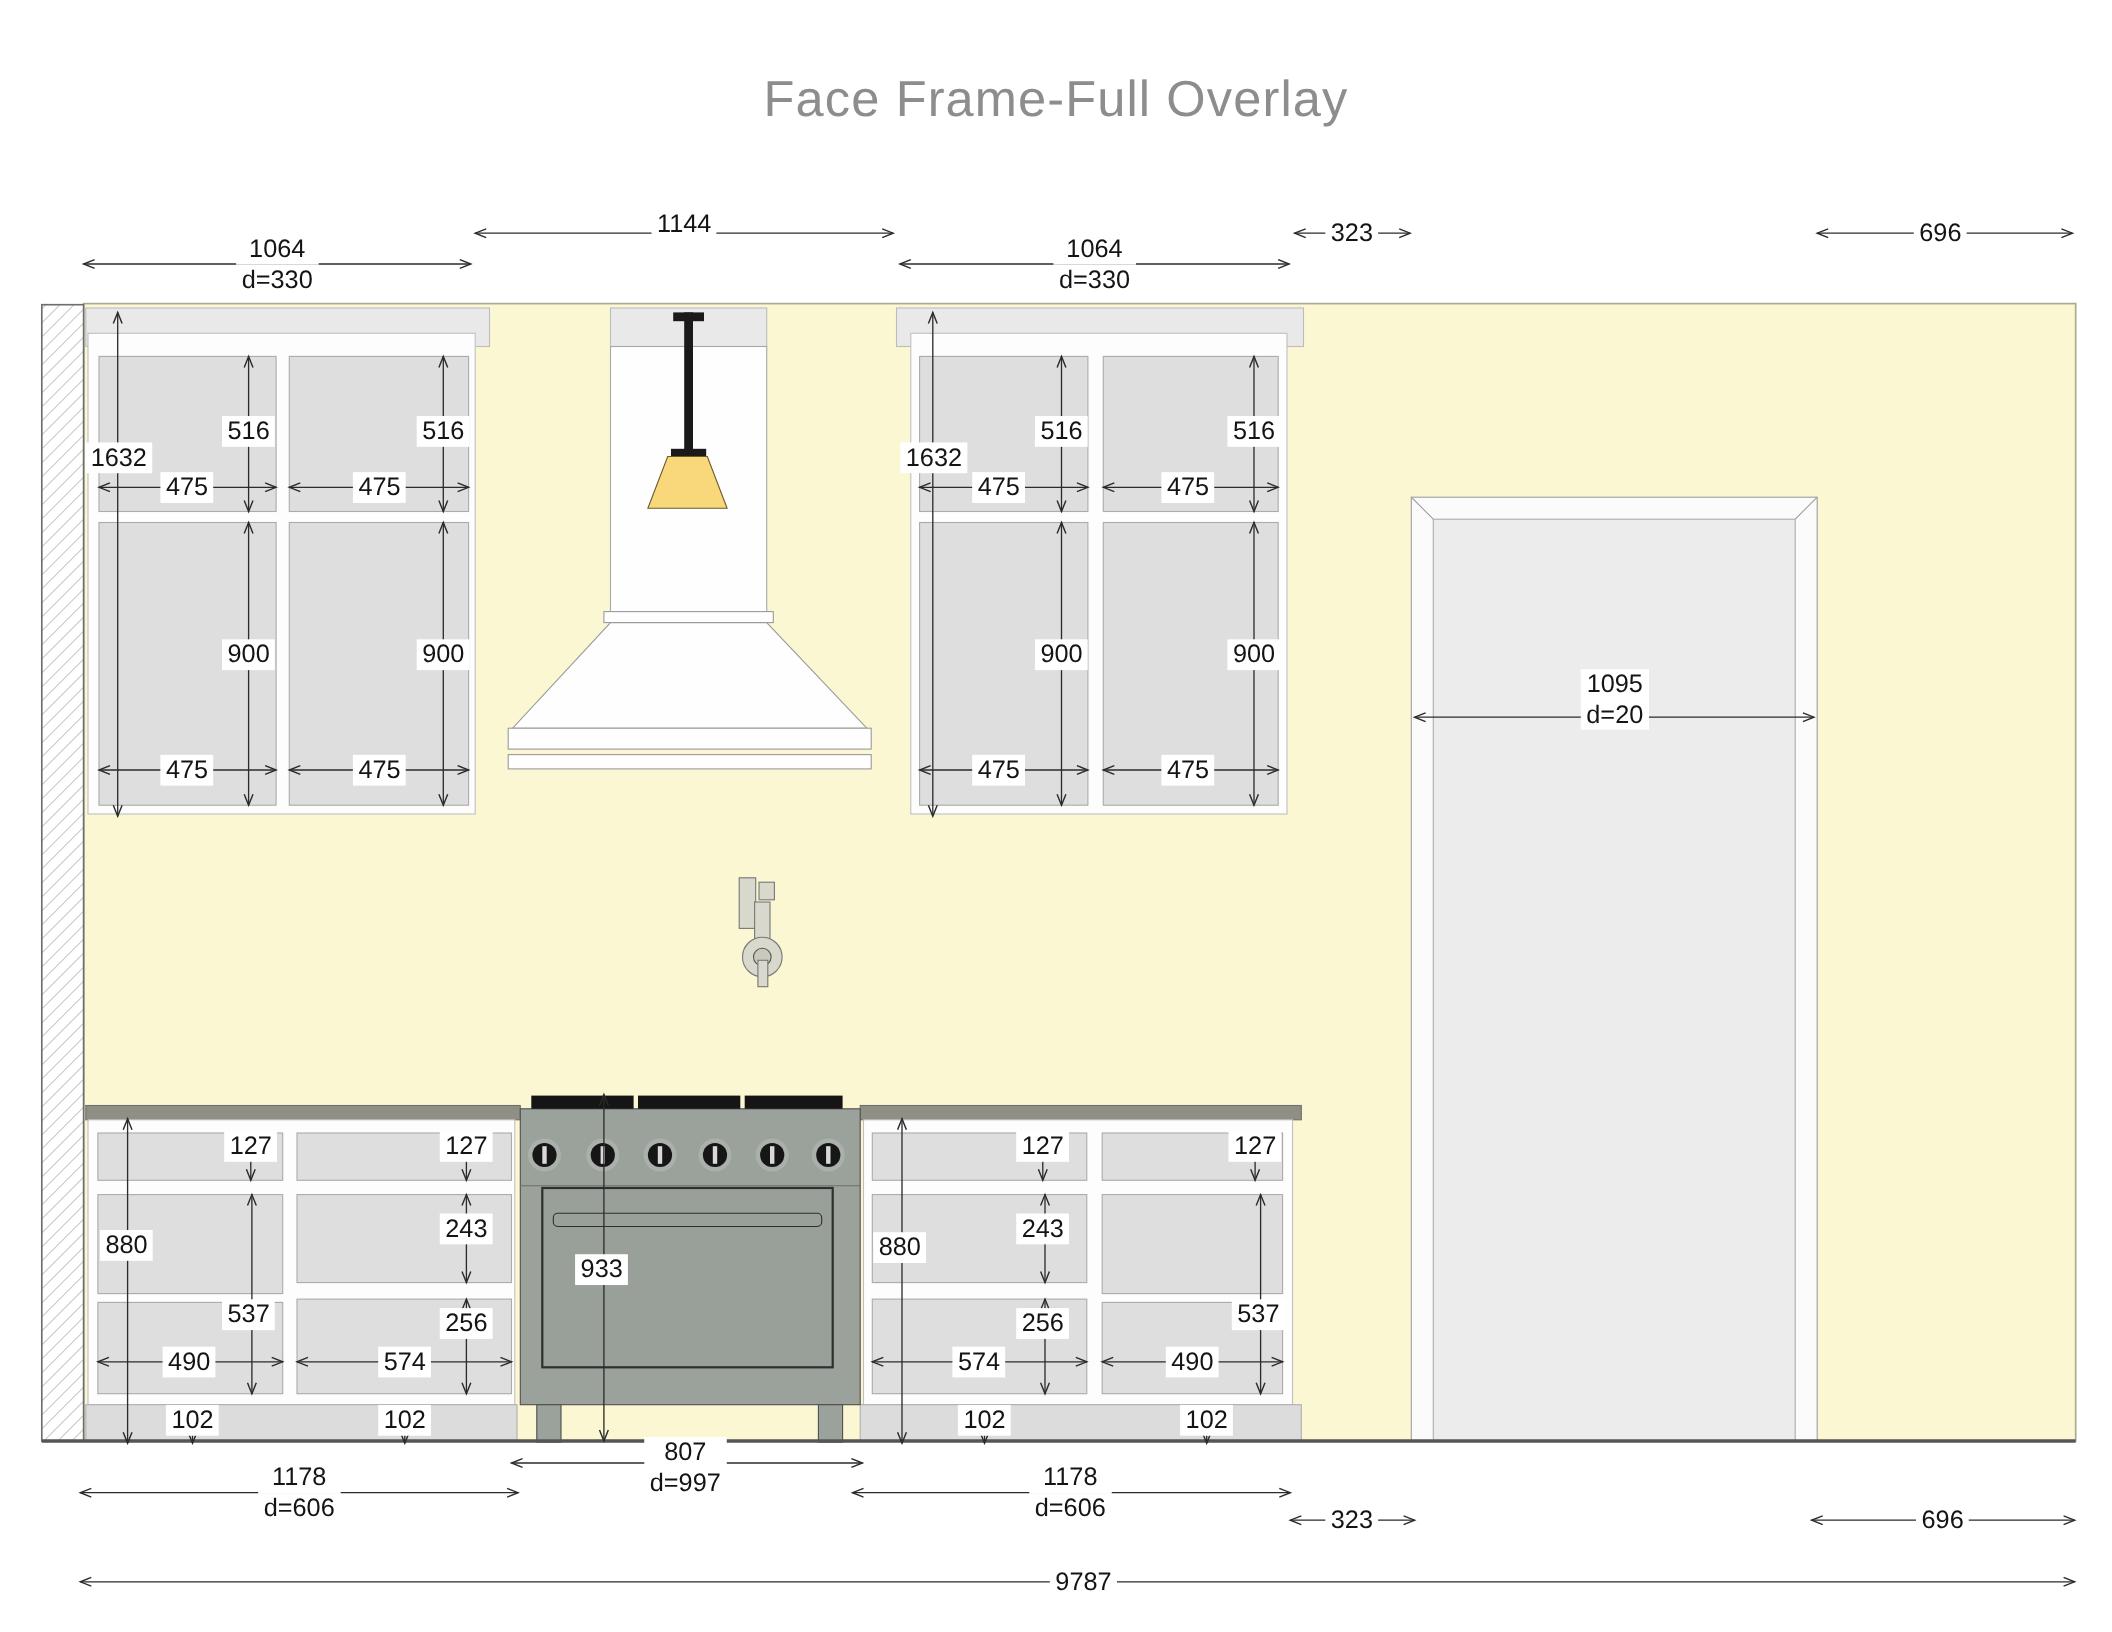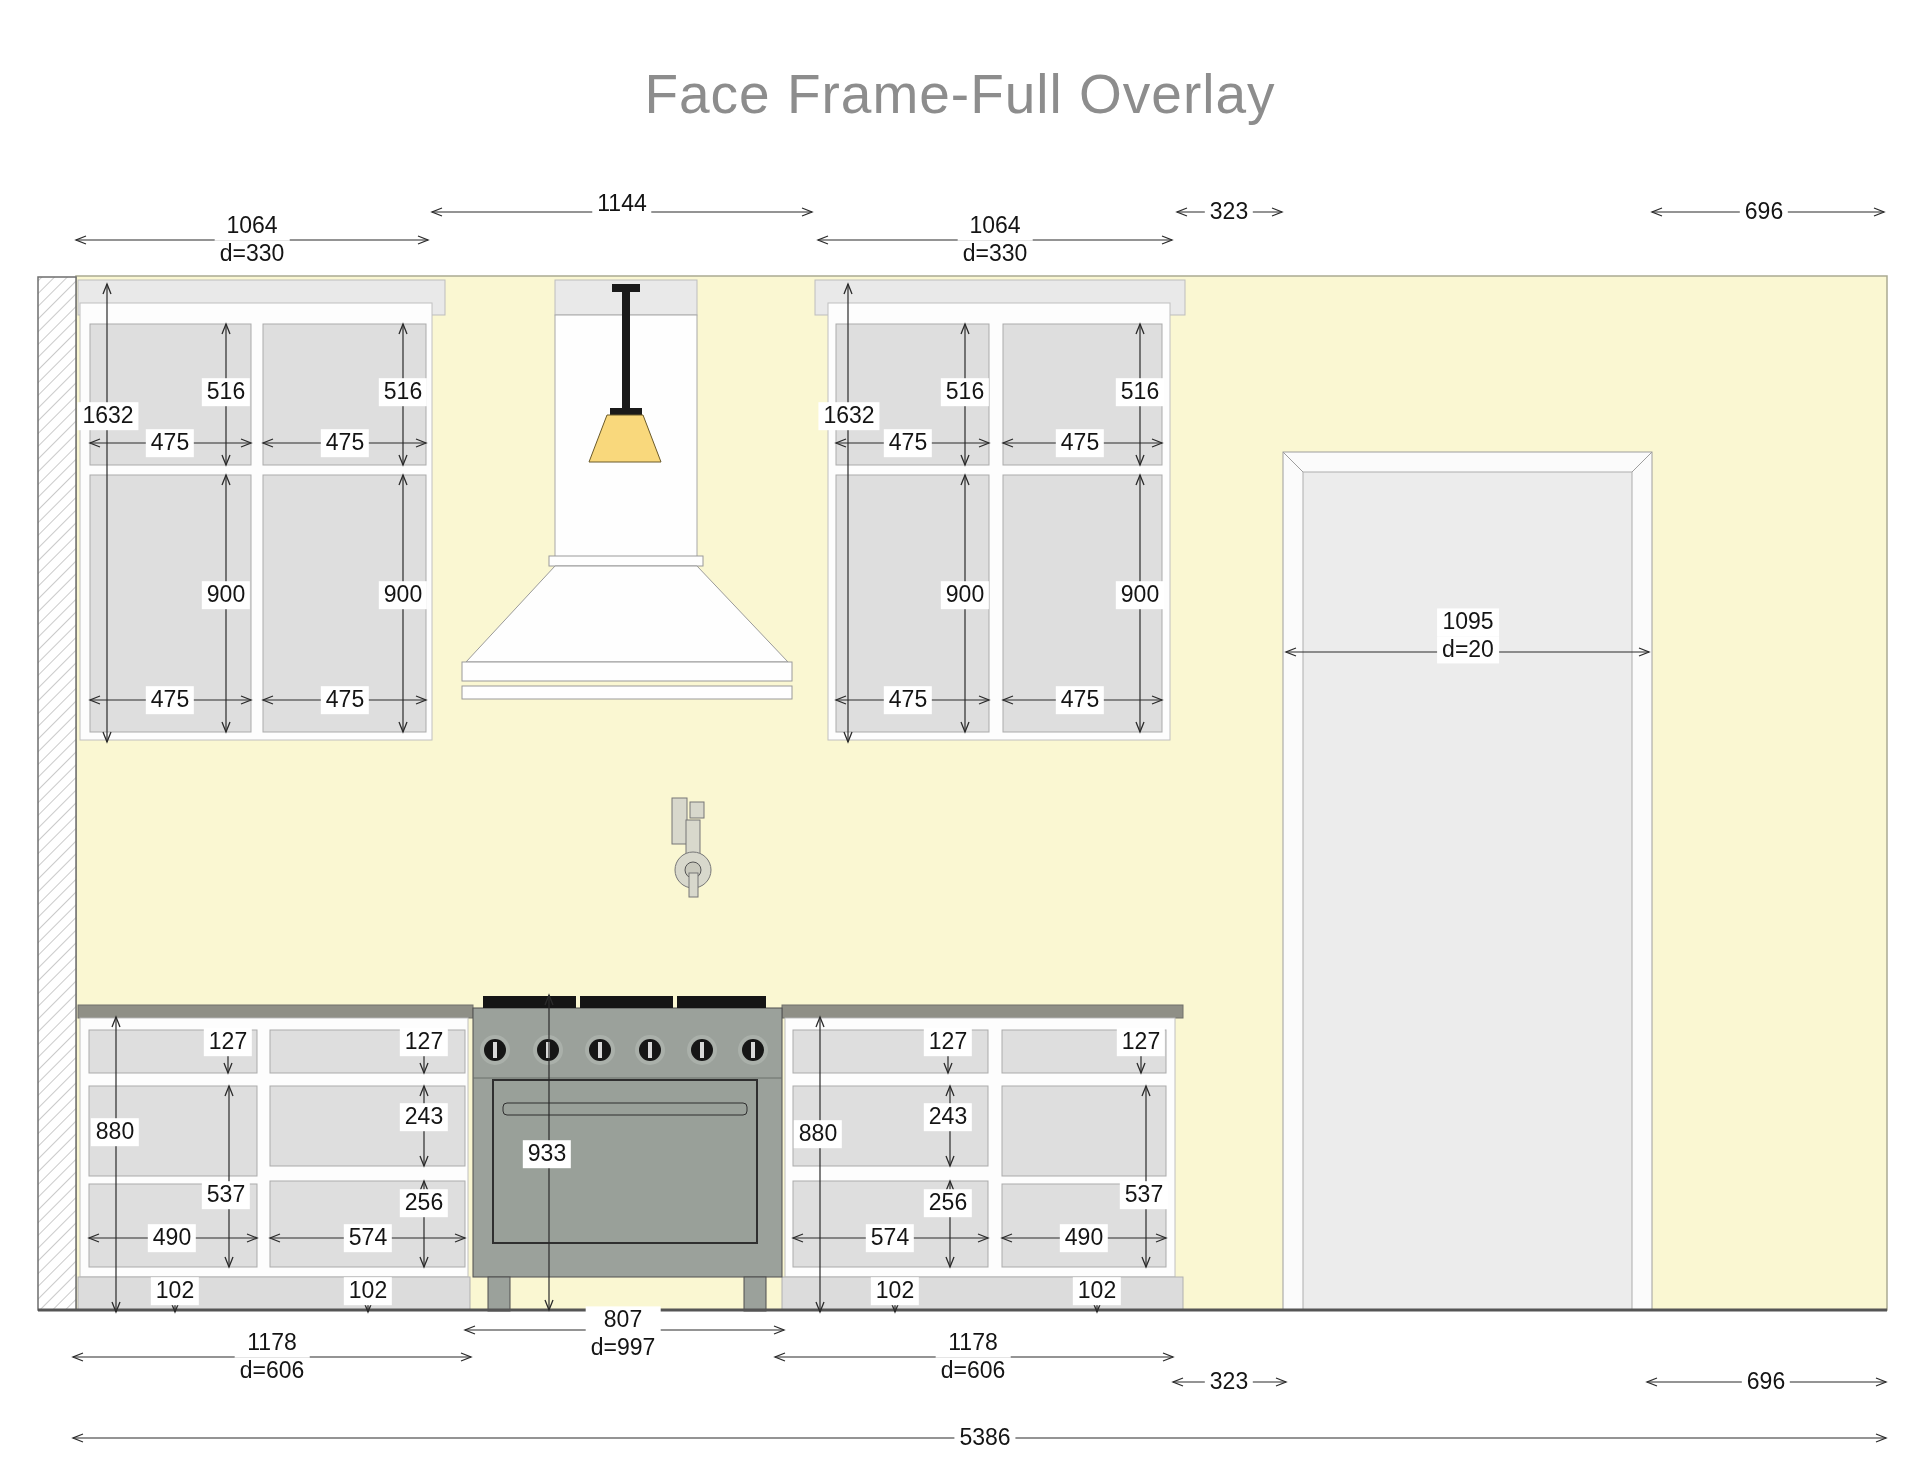--- a/index.html
+++ b/index.html
@@ -1,19 +1,19 @@
 <!DOCTYPE html>
 <html><head>
 <meta charset="utf-8">
 <style>
   html,body{margin:0;padding:0;background:#ffffff;}
   .canvas{position:relative;width:1920px;height:1484px;background:#ffffff;overflow:hidden;
           font-family:"Liberation Sans",sans-serif;}
   .title{position:absolute;left:0;top:62px;width:1920px;text-align:center;
-         font-size:55px;color:#8d8d8d;letter-spacing:1px;z-index:4;}
+         font-size:46px;color:#8d8d8d;letter-spacing:1px;z-index:4;}
   svg.scene{position:absolute;left:0;top:0;z-index:1;}
   .lbl{position:absolute;transform:translate(-50%,-50%);font-size:23px;color:#141414;
        text-align:center;line-height:1.2;z-index:3;white-space:nowrap;}
   .lbl span{display:block;background:#ffffff;padding:0 5px;}
 </style>
 </head>
 <body>
 
 <div class="canvas">
   <div class="title">Face Frame-Full Overlay</div>
@@ -363,15 +363,15 @@
       <span>1178</span>
       <span>d=606</span>
     </div>
   <div class="lbl" style="left:1229px;top:1382px">
       <span>323</span>
     </div>
   <div class="lbl" style="left:1766px;top:1382px">
       <span>696</span>
     </div>
   <div class="lbl" style="left:985px;top:1438px">
-      <span>5386</span>
+      <span>9787</span>
     </div>
 </div>
 
 </body></html>

